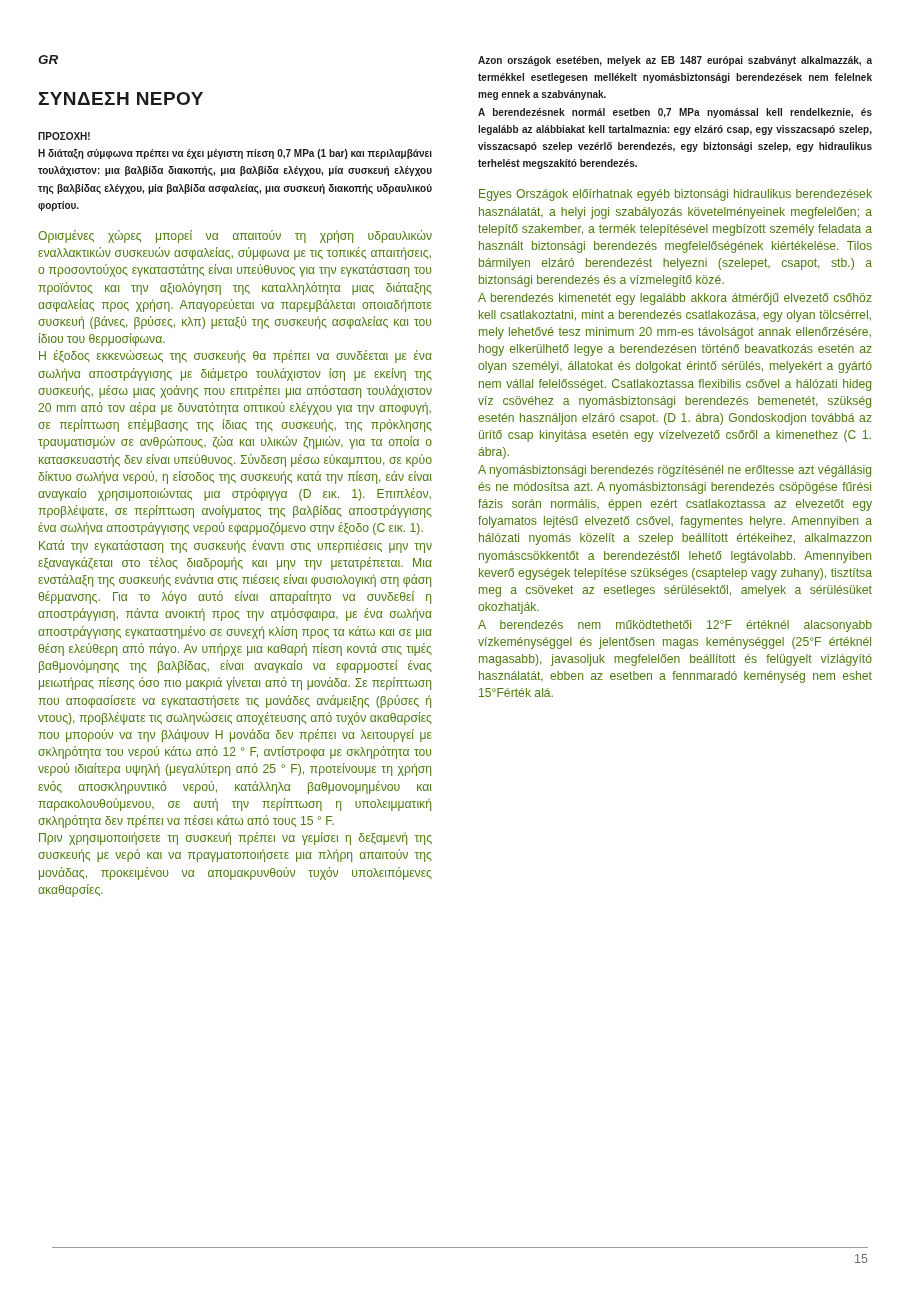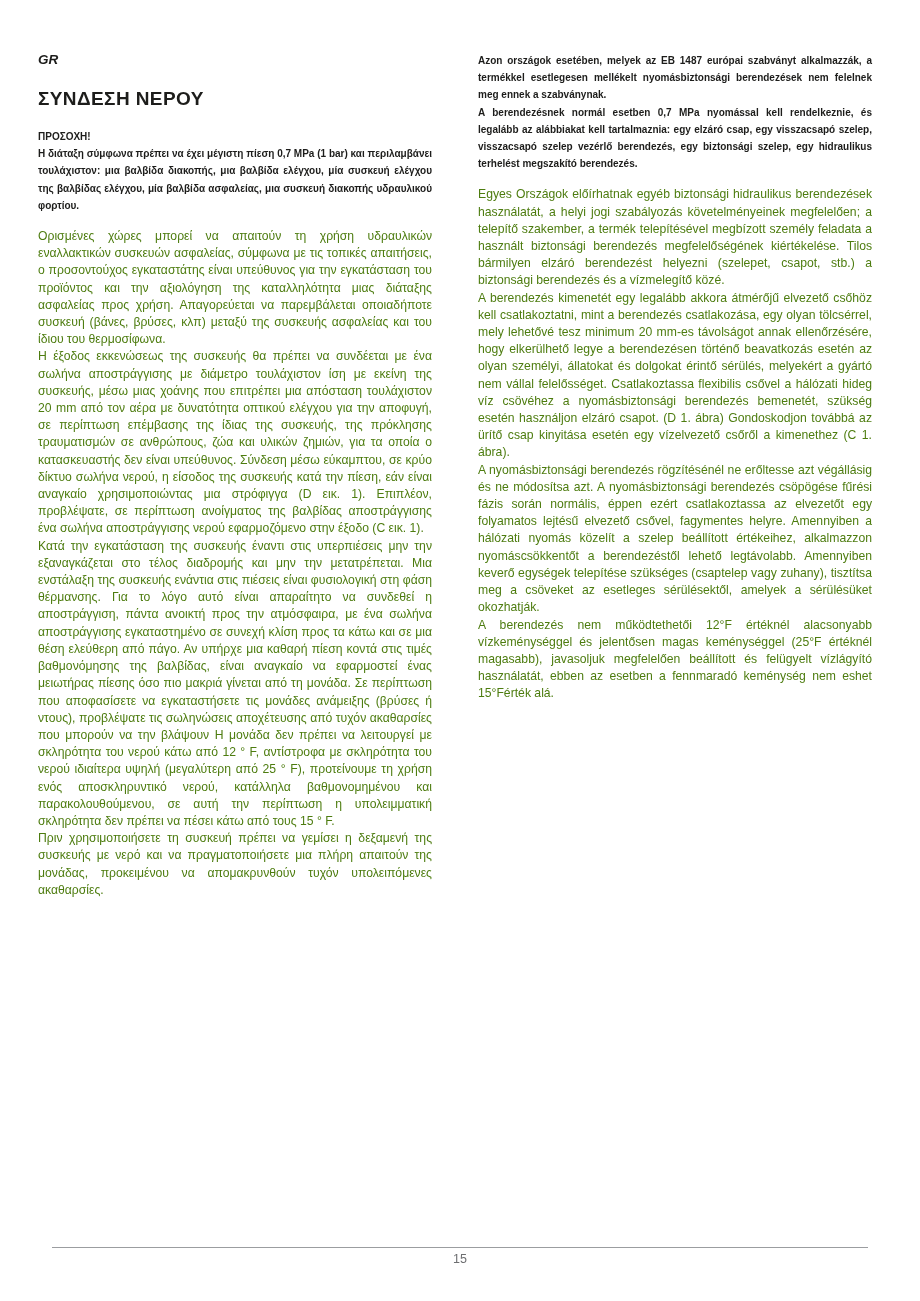--- a/index.html
+++ b/index.html
@@ -65,21 +65,21 @@
     top: 1247px;
     width: 816px;
     height: 1px;
     background: #9b9da0;
   }
   .page-number {
     position: absolute;
     left: 52px;
     top: 1252px;
     width: 816px;
-    text-align: center;
+    text-align: right;
     font-size: 12.5px;
     color: #6d6e70;
   }
 </style>
 </head>
 <body>
 
 <div class="page">
 
   <section class="col col-left">

